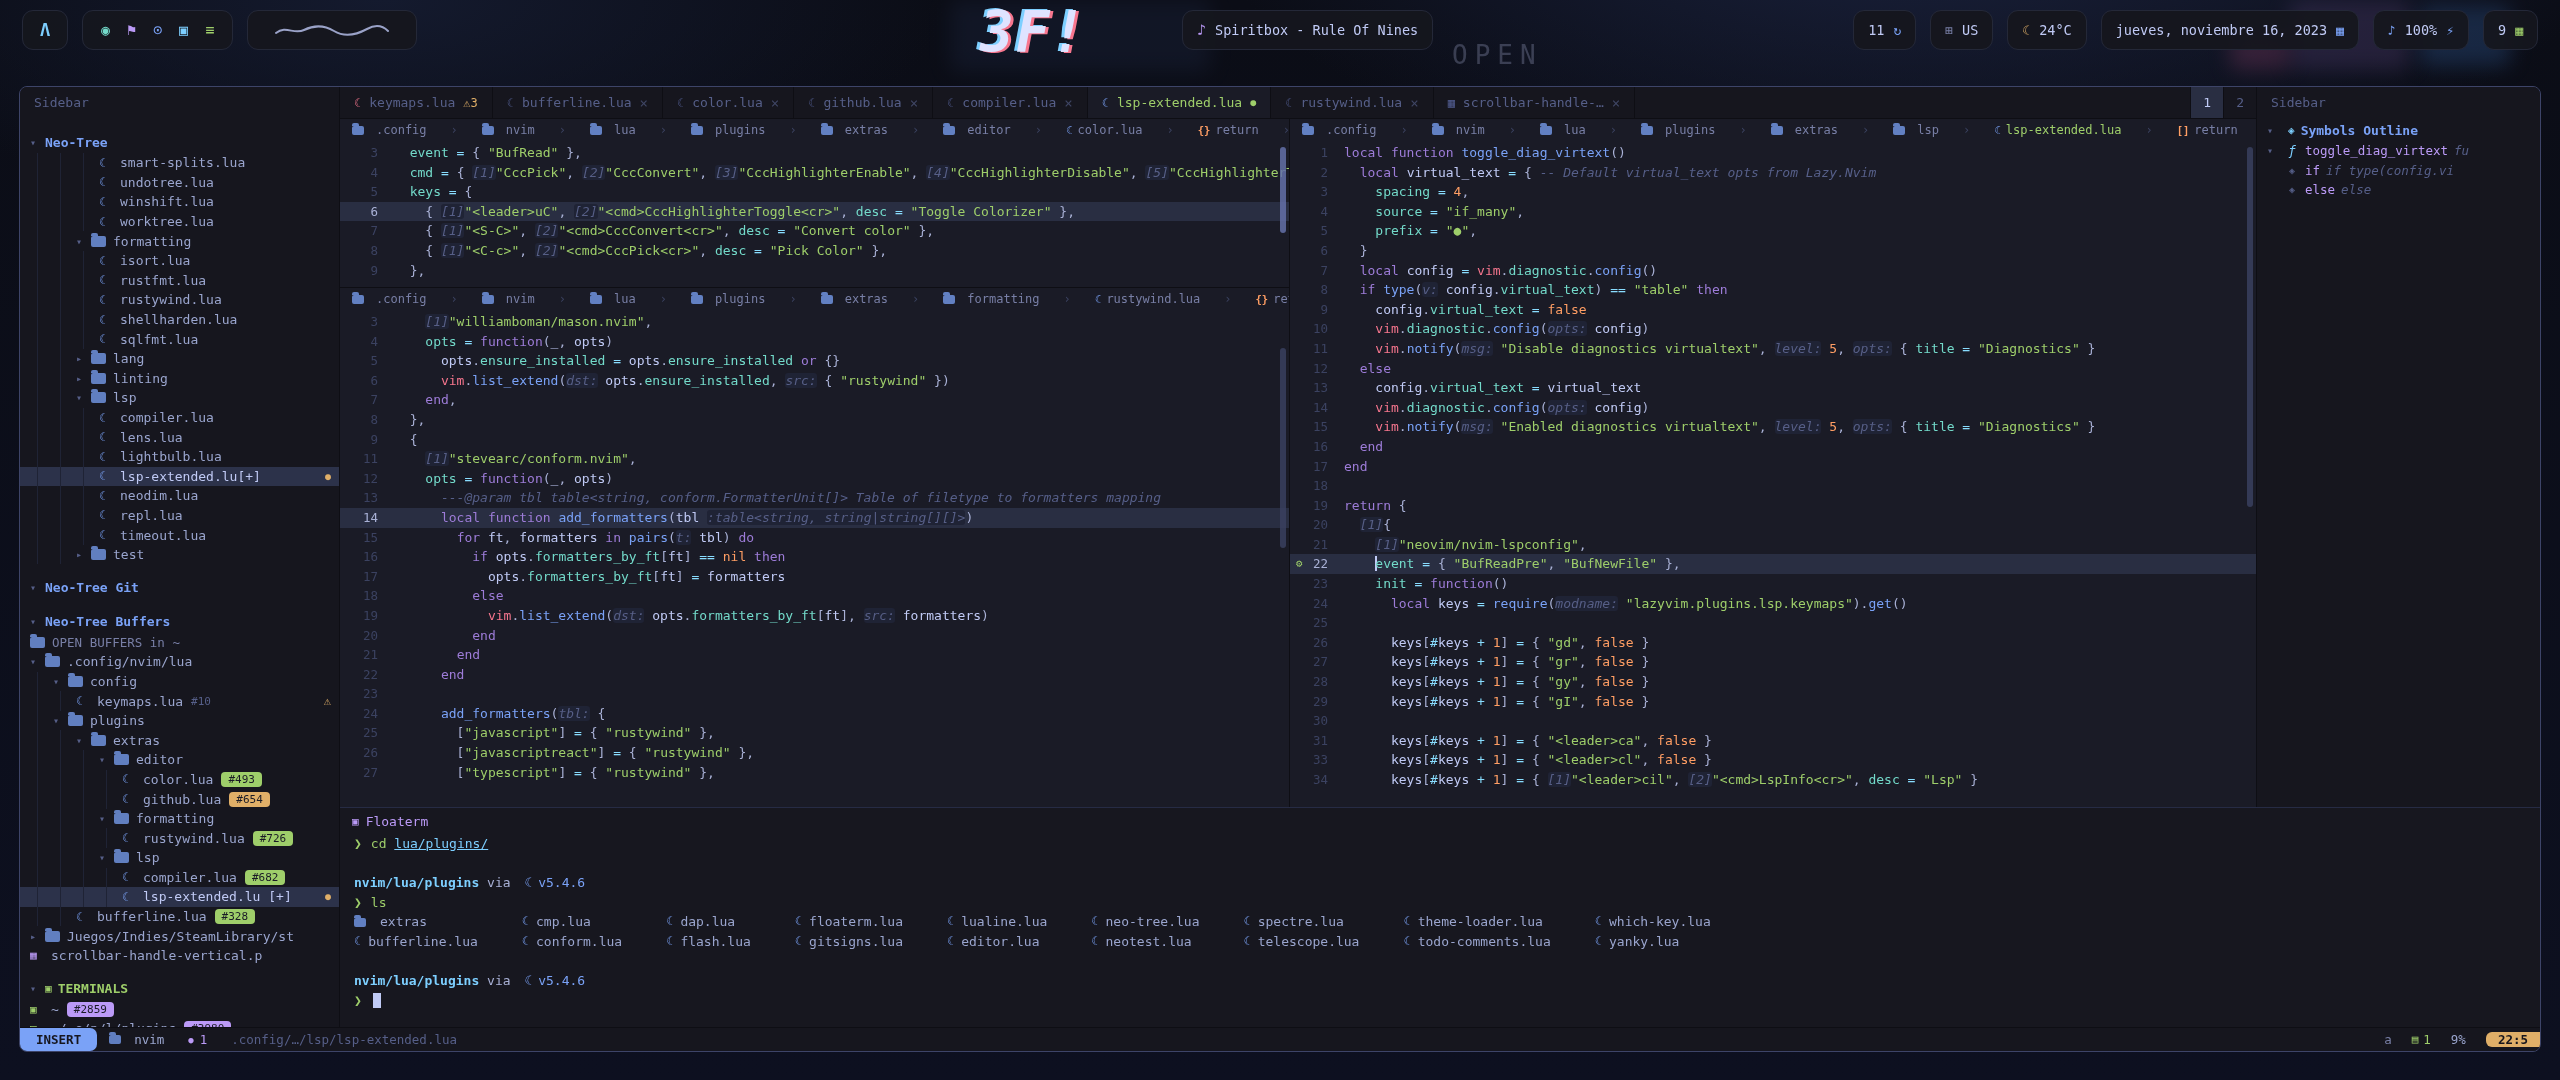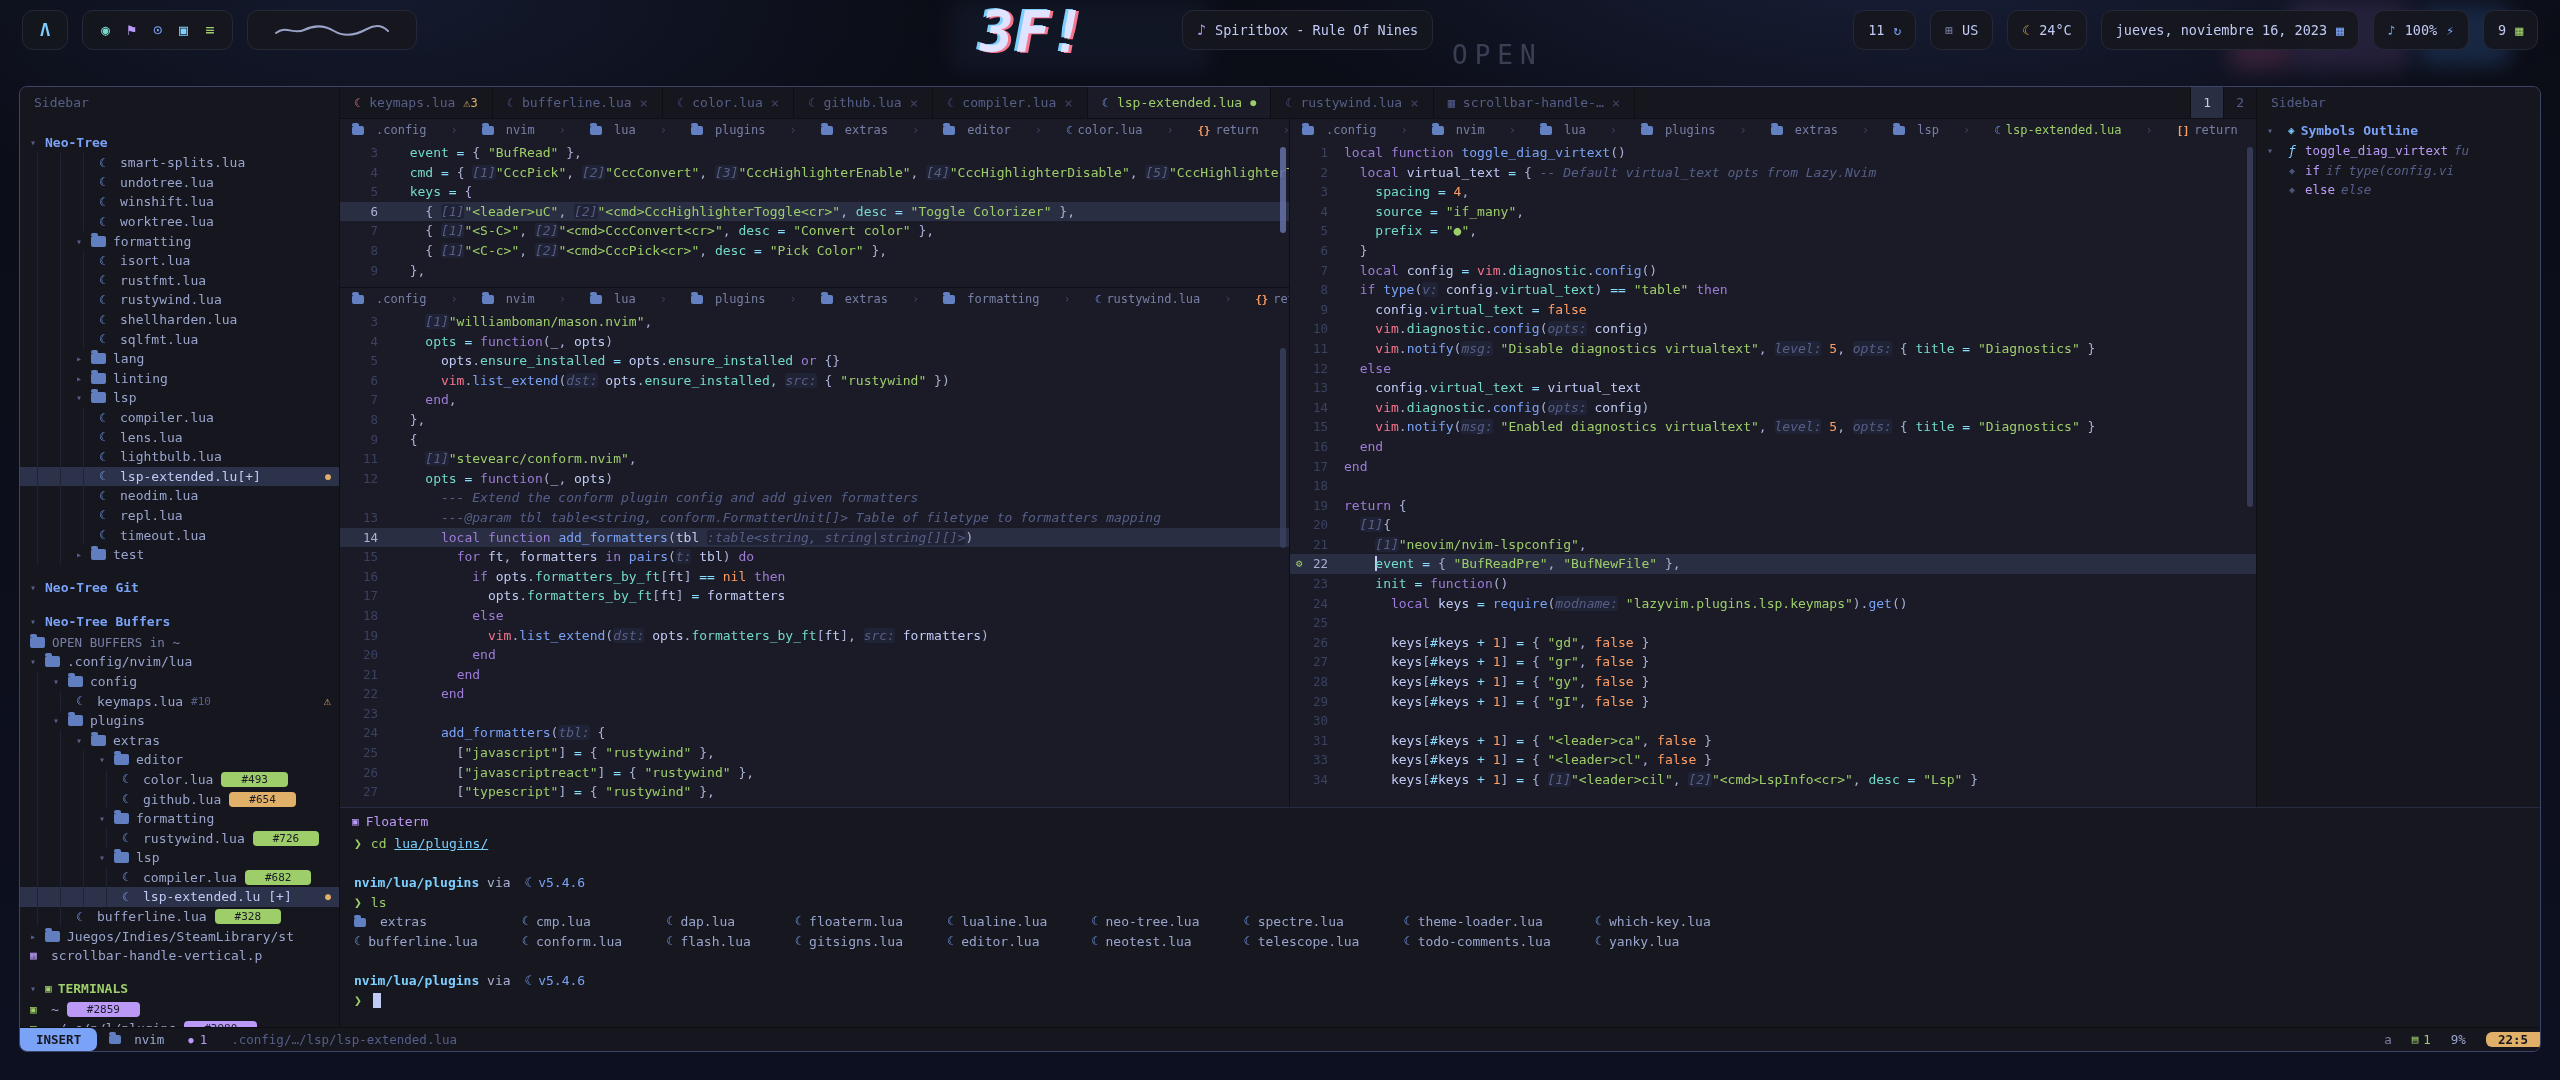--- a/index.html
+++ b/index.html
@@ -66,21 +66,21 @@
     position:relative;flex:0 0 15px}
   .f-ic::before{content:"";position:absolute;top:-3px;left:0;width:7px;height:3px;background:inherit;
     border-radius:2px 2px 0 0}
   .f-ic.mini{width:12px;height:9px;flex:0 0 12px}
   .moon{color:var(--blue);font-size:12px}
   .trow .moon{margin-right:7px;flex:0 0 14px}
   .imgic{color:var(--purple);font-size:11px;margin-right:7px;flex:0 0 14px}
   .termic{color:var(--green);font-size:11px;margin-right:7px;flex:0 0 14px}
   .tlabel{overflow:hidden;white-space:nowrap}
   .tlabel.dim{color:#787fa6;font-size:12.5px}
-  .badge{font-size:11px;padding:0 20px;border-radius:4px;margin-left:8px;line-height:15px}
+  .badge{font-size:11px;padding:0 7px;border-radius:4px;margin-left:8px;line-height:15px}
   .badge.green{background:var(--green);color:#1a1b26}
   .badge.yellow{background:var(--yellow);color:#1a1b26}
   .badge.purple{background:var(--purple);color:#1a1b26}
   .badge.plain{background:none;color:var(--dim);padding:0}
   .rwarn{margin-left:auto;color:var(--yellow);font-size:12px}
   .rdot{margin-left:auto;color:var(--yellow);font-size:10px}
   
   .right-region{flex:1;display:flex;flex-direction:column;min-width:0;min-height:0}
   .upper{flex:1;display:flex;min-height:0}
   .editor-col{flex:1;display:flex;flex-direction:column;min-width:0}
@@ -710,21 +710,20 @@
                 <div class="codearea" id="code-b">
                     <div class="cl"><span class="sign"></span><span class="lnum">3</span><span class="ctext"><span class="tk-d">    </span><span class="tk-h">[1]</span><span class="tk-s">"williamboman/mason.nvim"</span><span class="tk-d">,</span></span></div>
                     <div class="cl"><span class="sign"></span><span class="lnum">4</span><span class="ctext"><span class="tk-d">    </span><span class="tk-p">opts</span><span class="tk-o"> = </span><span class="tk-k">function</span><span class="tk-d">(</span><span class="tk-v">_</span><span class="tk-d">, </span><span class="tk-v">opts</span><span class="tk-d">)</span></span></div>
                     <div class="cl"><span class="sign"></span><span class="lnum">5</span><span class="ctext"><span class="tk-d">      </span><span class="tk-v">opts</span><span class="tk-d">.</span><span class="tk-p">ensure_installed</span><span class="tk-o"> = </span><span class="tk-v">opts</span><span class="tk-d">.</span><span class="tk-p">ensure_installed</span><span class="tk-k"> or </span><span class="tk-d">{}</span></span></div>
                     <div class="cl"><span class="sign"></span><span class="lnum">6</span><span class="ctext"><span class="tk-d">      </span><span class="tk-b">vim</span><span class="tk-d">.</span><span class="tk-f">list_extend</span><span class="tk-d">(</span><span class="tk-h">dst:</span><span class="tk-d"> </span><span class="tk-v">opts</span><span class="tk-d">.</span><span class="tk-p">ensure_installed</span><span class="tk-d">, </span><span class="tk-h">src:</span><span class="tk-d"> { </span><span class="tk-s">"rustywind"</span><span class="tk-d"> })</span></span></div>
                     <div class="cl"><span class="sign"></span><span class="lnum">7</span><span class="ctext"><span class="tk-d">    </span><span class="tk-k">end</span><span class="tk-d">,</span></span></div>
                     <div class="cl"><span class="sign"></span><span class="lnum">8</span><span class="ctext"><span class="tk-d">  },</span></span></div>
                     <div class="cl"><span class="sign"></span><span class="lnum">9</span><span class="ctext"><span class="tk-d">  {</span></span></div>
                     <div class="cl"><span class="sign"></span><span class="lnum">11</span><span class="ctext"><span class="tk-d">    </span><span class="tk-h">[1]</span><span class="tk-s">"stevearc/conform.nvim"</span><span class="tk-d">,</span></span></div>
                     <div class="cl"><span class="sign"></span><span class="lnum">12</span><span class="ctext"><span class="tk-d">    </span><span class="tk-p">opts</span><span class="tk-o"> = </span><span class="tk-k">function</span><span class="tk-d">(</span><span class="tk-v">_</span><span class="tk-d">, </span><span class="tk-v">opts</span><span class="tk-d">)</span></span></div>
-                    <div class="cl"><span class="sign"></span><span class="lnum"></span><span class="ctext"><span class="tk-d">      </span><span class="tk-c">--- Extend the conform plugin config and add given formatters</span></span></div>
                     <div class="cl"><span class="sign"></span><span class="lnum">13</span><span class="ctext"><span class="tk-d">      </span><span class="tk-c">---@param tbl table&lt;string, conform.FormatterUnit[]&gt; Table of filetype to formatters mapping</span></span></div>
                     <div class="cl cur"><span class="sign"></span><span class="lnum">14</span><span class="ctext"><span class="tk-d">      </span><span class="tk-k">local function </span><span class="tk-f">add_formatters</span><span class="tk-d">(</span><span class="tk-v">tbl</span><span class="tk-d"> </span><span class="tk-h">:table&lt;string, string|string[][]&gt;</span><span class="tk-d">)</span></span></div>
                     <div class="cl"><span class="sign"></span><span class="lnum">15</span><span class="ctext"><span class="tk-d">        </span><span class="tk-k">for </span><span class="tk-v">ft</span><span class="tk-d">, </span><span class="tk-v">formatters</span><span class="tk-k"> in </span><span class="tk-f">pairs</span><span class="tk-d">(</span><span class="tk-h">t:</span><span class="tk-d"> </span><span class="tk-v">tbl</span><span class="tk-d">)</span><span class="tk-k"> do</span></span></div>
                     <div class="cl"><span class="sign"></span><span class="lnum">16</span><span class="ctext"><span class="tk-d">          </span><span class="tk-k">if </span><span class="tk-v">opts</span><span class="tk-d">.</span><span class="tk-p">formatters_by_ft</span><span class="tk-d">[</span><span class="tk-v">ft</span><span class="tk-d">]</span><span class="tk-o"> == </span><span class="tk-x">nil</span><span class="tk-k"> then</span></span></div>
                     <div class="cl"><span class="sign"></span><span class="lnum">17</span><span class="ctext"><span class="tk-d">            </span><span class="tk-v">opts</span><span class="tk-d">.</span><span class="tk-p">formatters_by_ft</span><span class="tk-d">[</span><span class="tk-v">ft</span><span class="tk-d">]</span><span class="tk-o"> = </span><span class="tk-v">formatters</span></span></div>
                     <div class="cl"><span class="sign"></span><span class="lnum">18</span><span class="ctext"><span class="tk-d">          </span><span class="tk-k">else</span></span></div>
                     <div class="cl"><span class="sign"></span><span class="lnum">19</span><span class="ctext"><span class="tk-d">            </span><span class="tk-b">vim</span><span class="tk-d">.</span><span class="tk-f">list_extend</span><span class="tk-d">(</span><span class="tk-h">dst:</span><span class="tk-d"> </span><span class="tk-v">opts</span><span class="tk-d">.</span><span class="tk-p">formatters_by_ft</span><span class="tk-d">[</span><span class="tk-v">ft</span><span class="tk-d">], </span><span class="tk-h">src:</span><span class="tk-d"> </span><span class="tk-v">formatters</span><span class="tk-d">)</span></span></div>
                     <div class="cl"><span class="sign"></span><span class="lnum">20</span><span class="ctext"><span class="tk-d">          </span><span class="tk-k">end</span></span></div>
                     <div class="cl"><span class="sign"></span><span class="lnum">21</span><span class="ctext"><span class="tk-d">        </span><span class="tk-k">end</span></span></div>
                     <div class="cl"><span class="sign"></span><span class="lnum">22</span><span class="ctext"><span class="tk-d">      </span><span class="tk-k">end</span></span></div>

